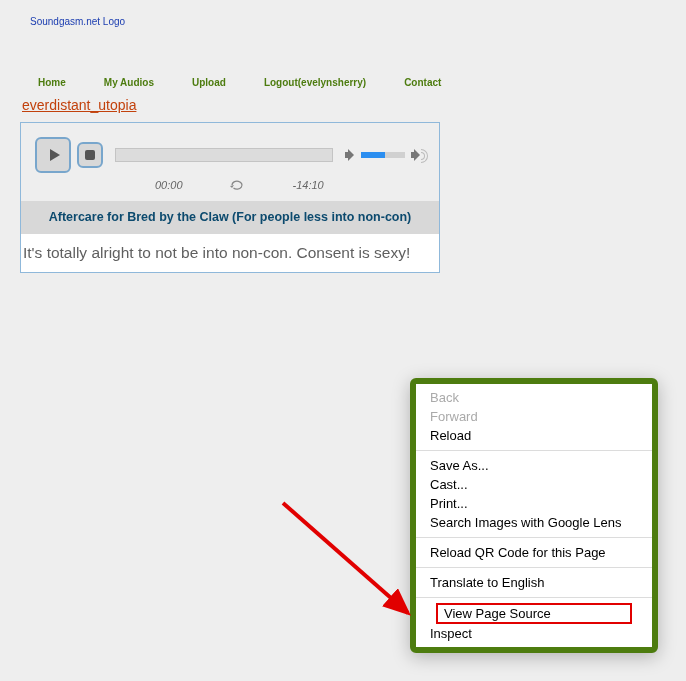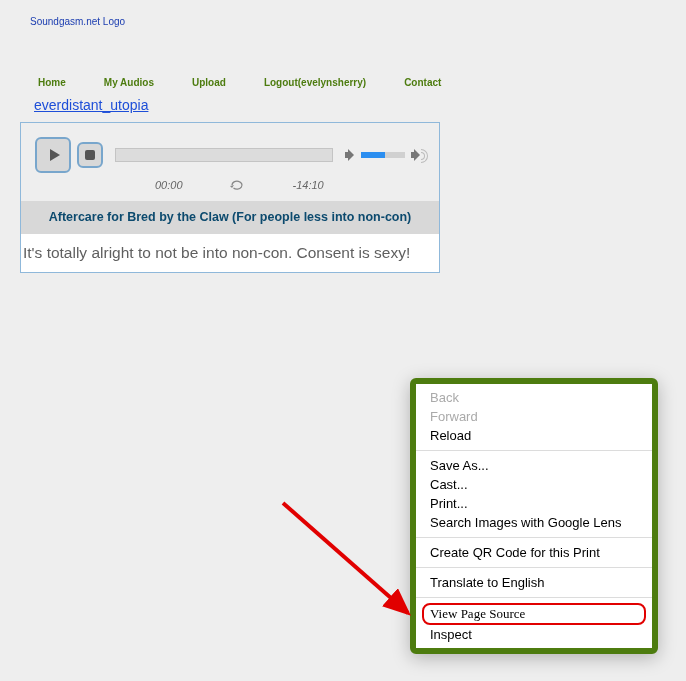--- a/index.html
+++ b/index.html
@@ -26,24 +26,24 @@
     gap: 38px;
     margin: 0 0 8px 18px;
   }
   .nav a {
     color: #4d7c0f;
     text-decoration: none;
     font-weight: bold;
     font-size: 10px;
   }
   .username {
-    color: #1d4ed8;
+    color: #c2410c;
     text-decoration: underline;
     font-size: 14px;
-    margin-left: 14px;
+    margin-left: 2px;
   }
   .player-box {
     margin-top: 8px;
     width: 420px;
     border: 1px solid #8fb8da;
     padding: 0;
   }
   .player-controls {
     display: flex;
     align-items: center;
@@ -127,24 +127,23 @@
   .ctx-item {
     padding: 2px 14px;
     white-space: nowrap;
   }
   .ctx-item.disabled { color: #aaaaaa; }
   .ctx-sep {
     height: 1px; background: #dcdcdc; margin: 5px 0;
   }
   .ctx-highlight {
     border: 2px solid #e10000;
-    border-radius: 8px;
-    margin: 0 6px;
+    border-radius: 0;
+    margin: 0 20px;
     padding: 1px 6px;
-    font-family: Liberation Serif, serif;
   }
   
   .arrow-svg {
     position: absolute;
     left: 278px; top: 498px;
     pointer-events: none;
   }
   
   .spk {
     display:inline-block; position:relative;
@@ -227,21 +226,21 @@
 <div class="ctx-menu">
   <div class="ctx-item disabled">Back</div>
   <div class="ctx-item disabled">Forward</div>
   <div class="ctx-item">Reload</div>
   <div class="ctx-sep"></div>
   <div class="ctx-item">Save As...</div>
   <div class="ctx-item">Cast...</div>
   <div class="ctx-item">Print...</div>
   <div class="ctx-item">Search Images with Google Lens</div>
   <div class="ctx-sep"></div>
-  <div class="ctx-item">Create QR Code for this Print</div>
+  <div class="ctx-item">Reload QR Code for this Page</div>
   <div class="ctx-sep"></div>
   <div class="ctx-item">Translate to English</div>
   <div class="ctx-sep"></div>
   <div class="ctx-highlight">
     <div class="ctx-item" style="padding:0">View Page Source</div>
   </div>
   <div class="ctx-item">Inspect</div>
 </div>
 
 <svg class="arrow-svg" width="155" height="130">

